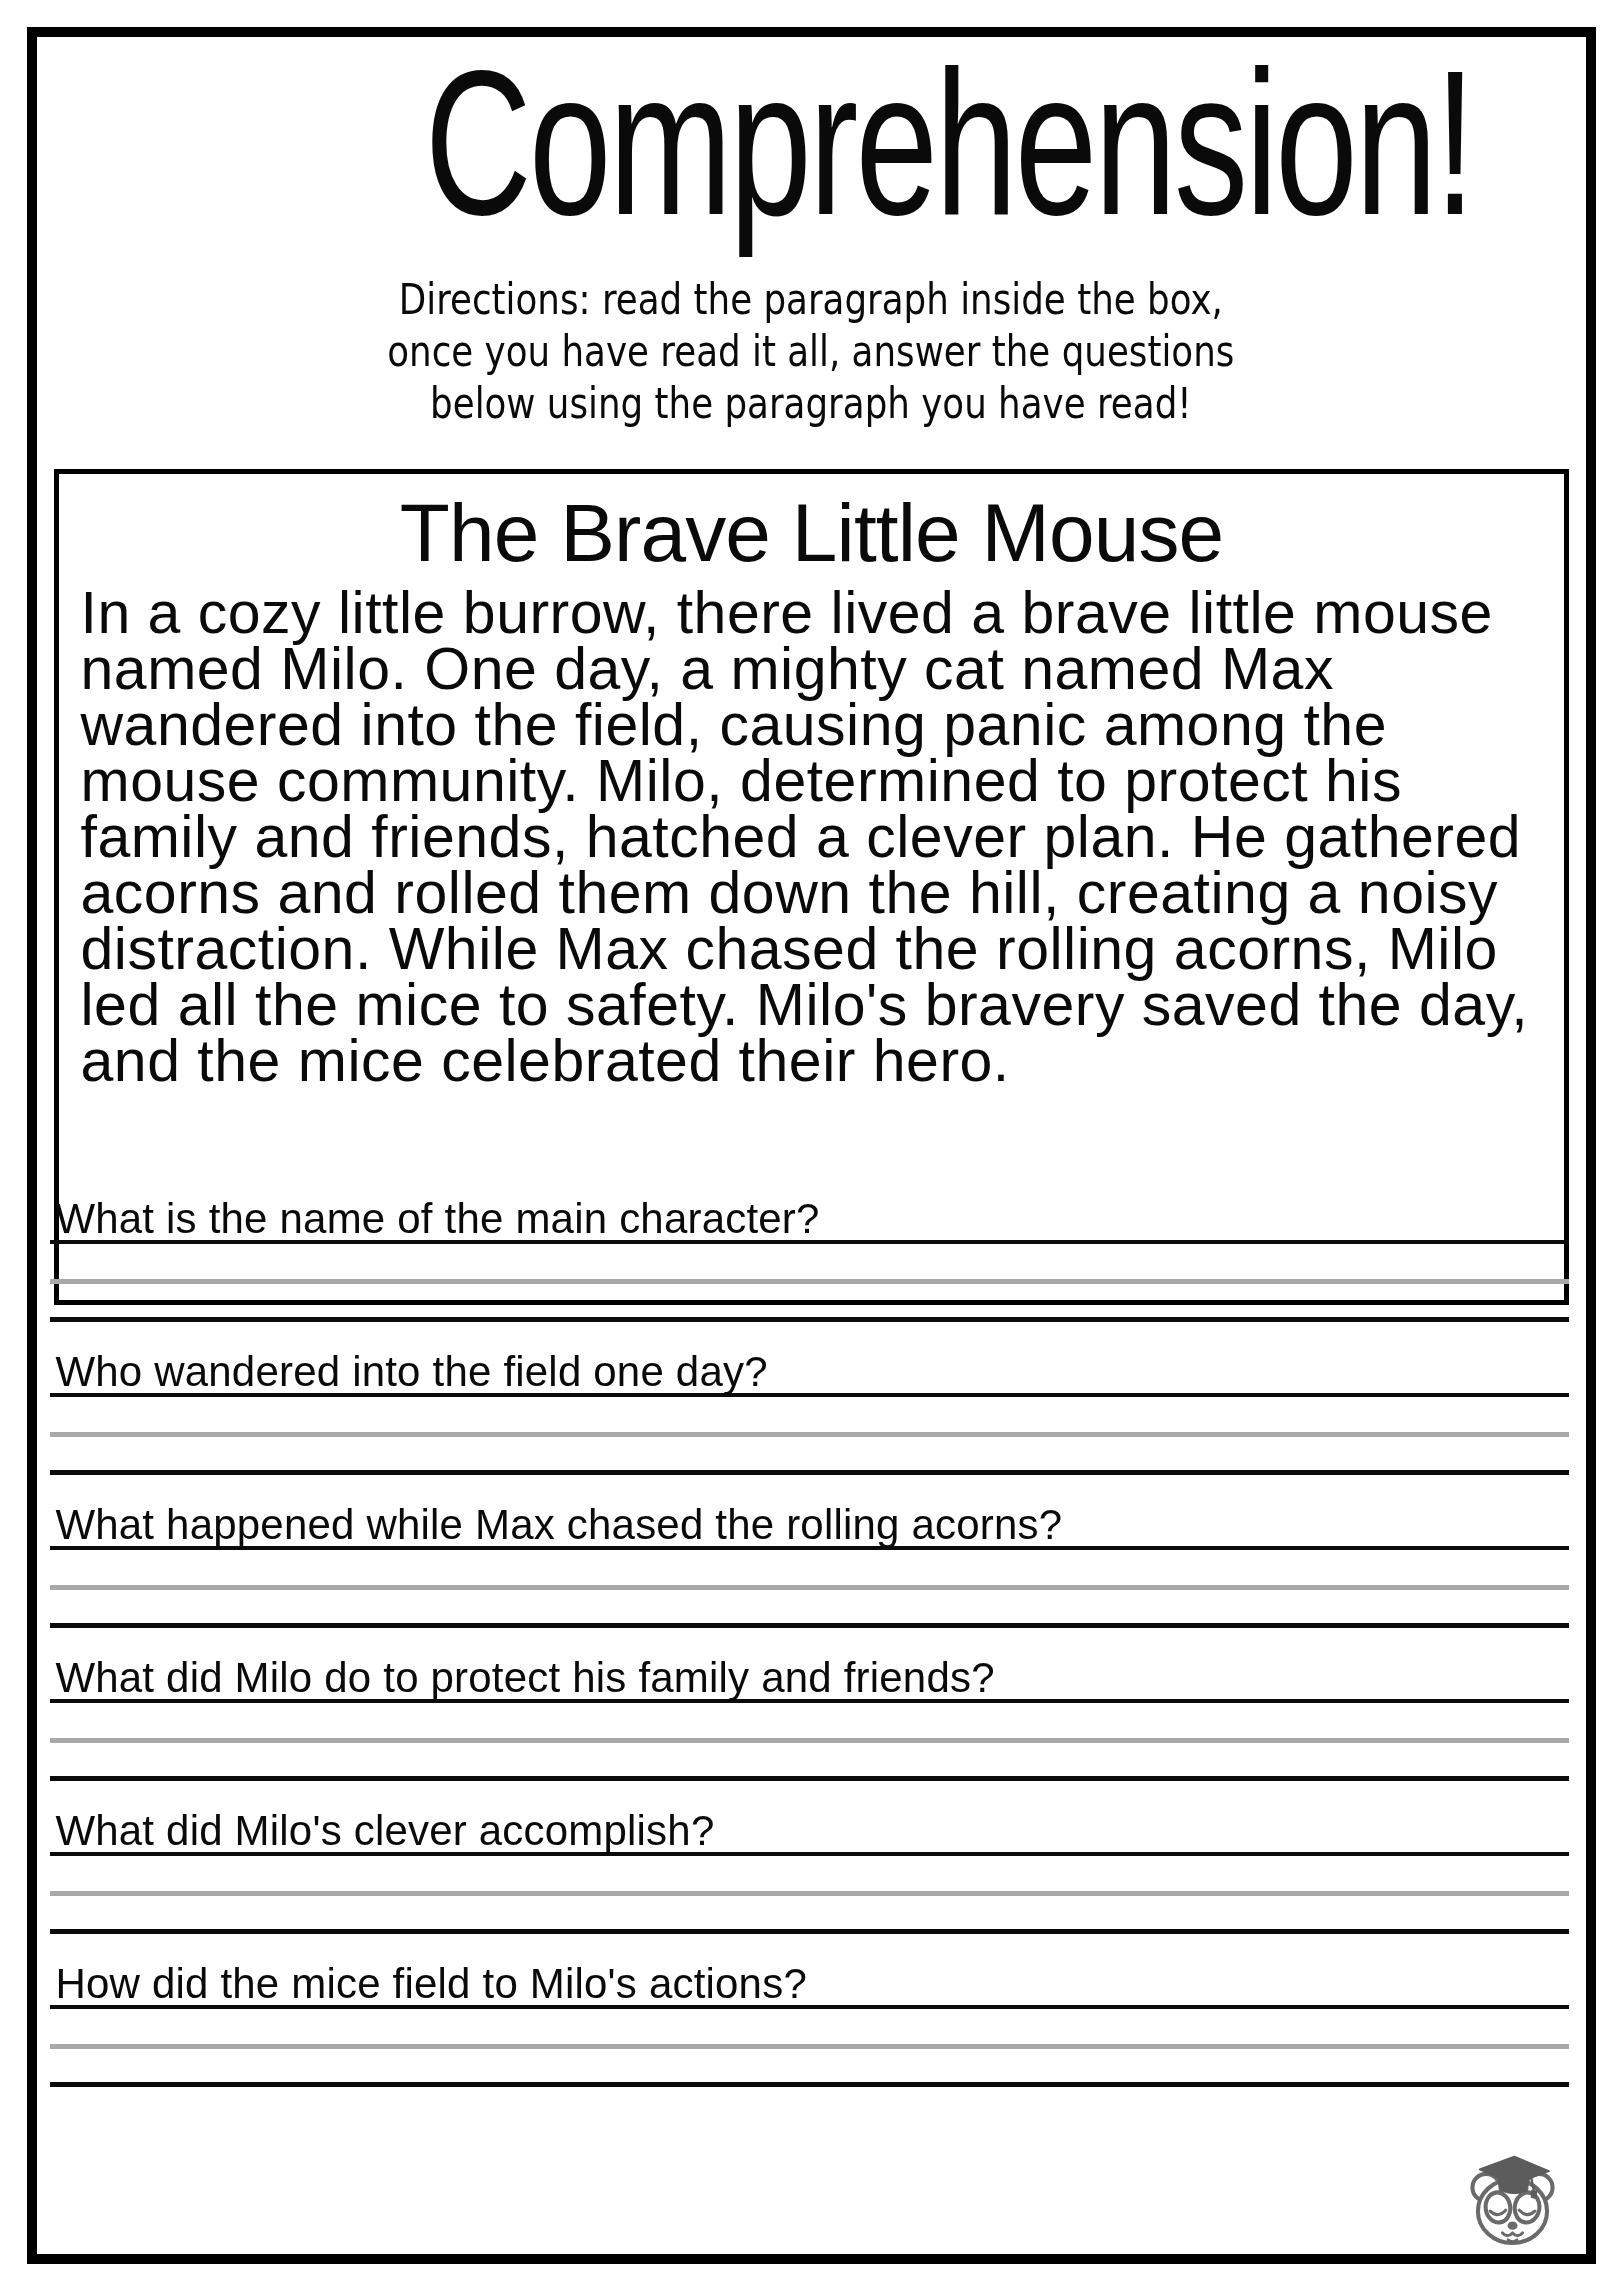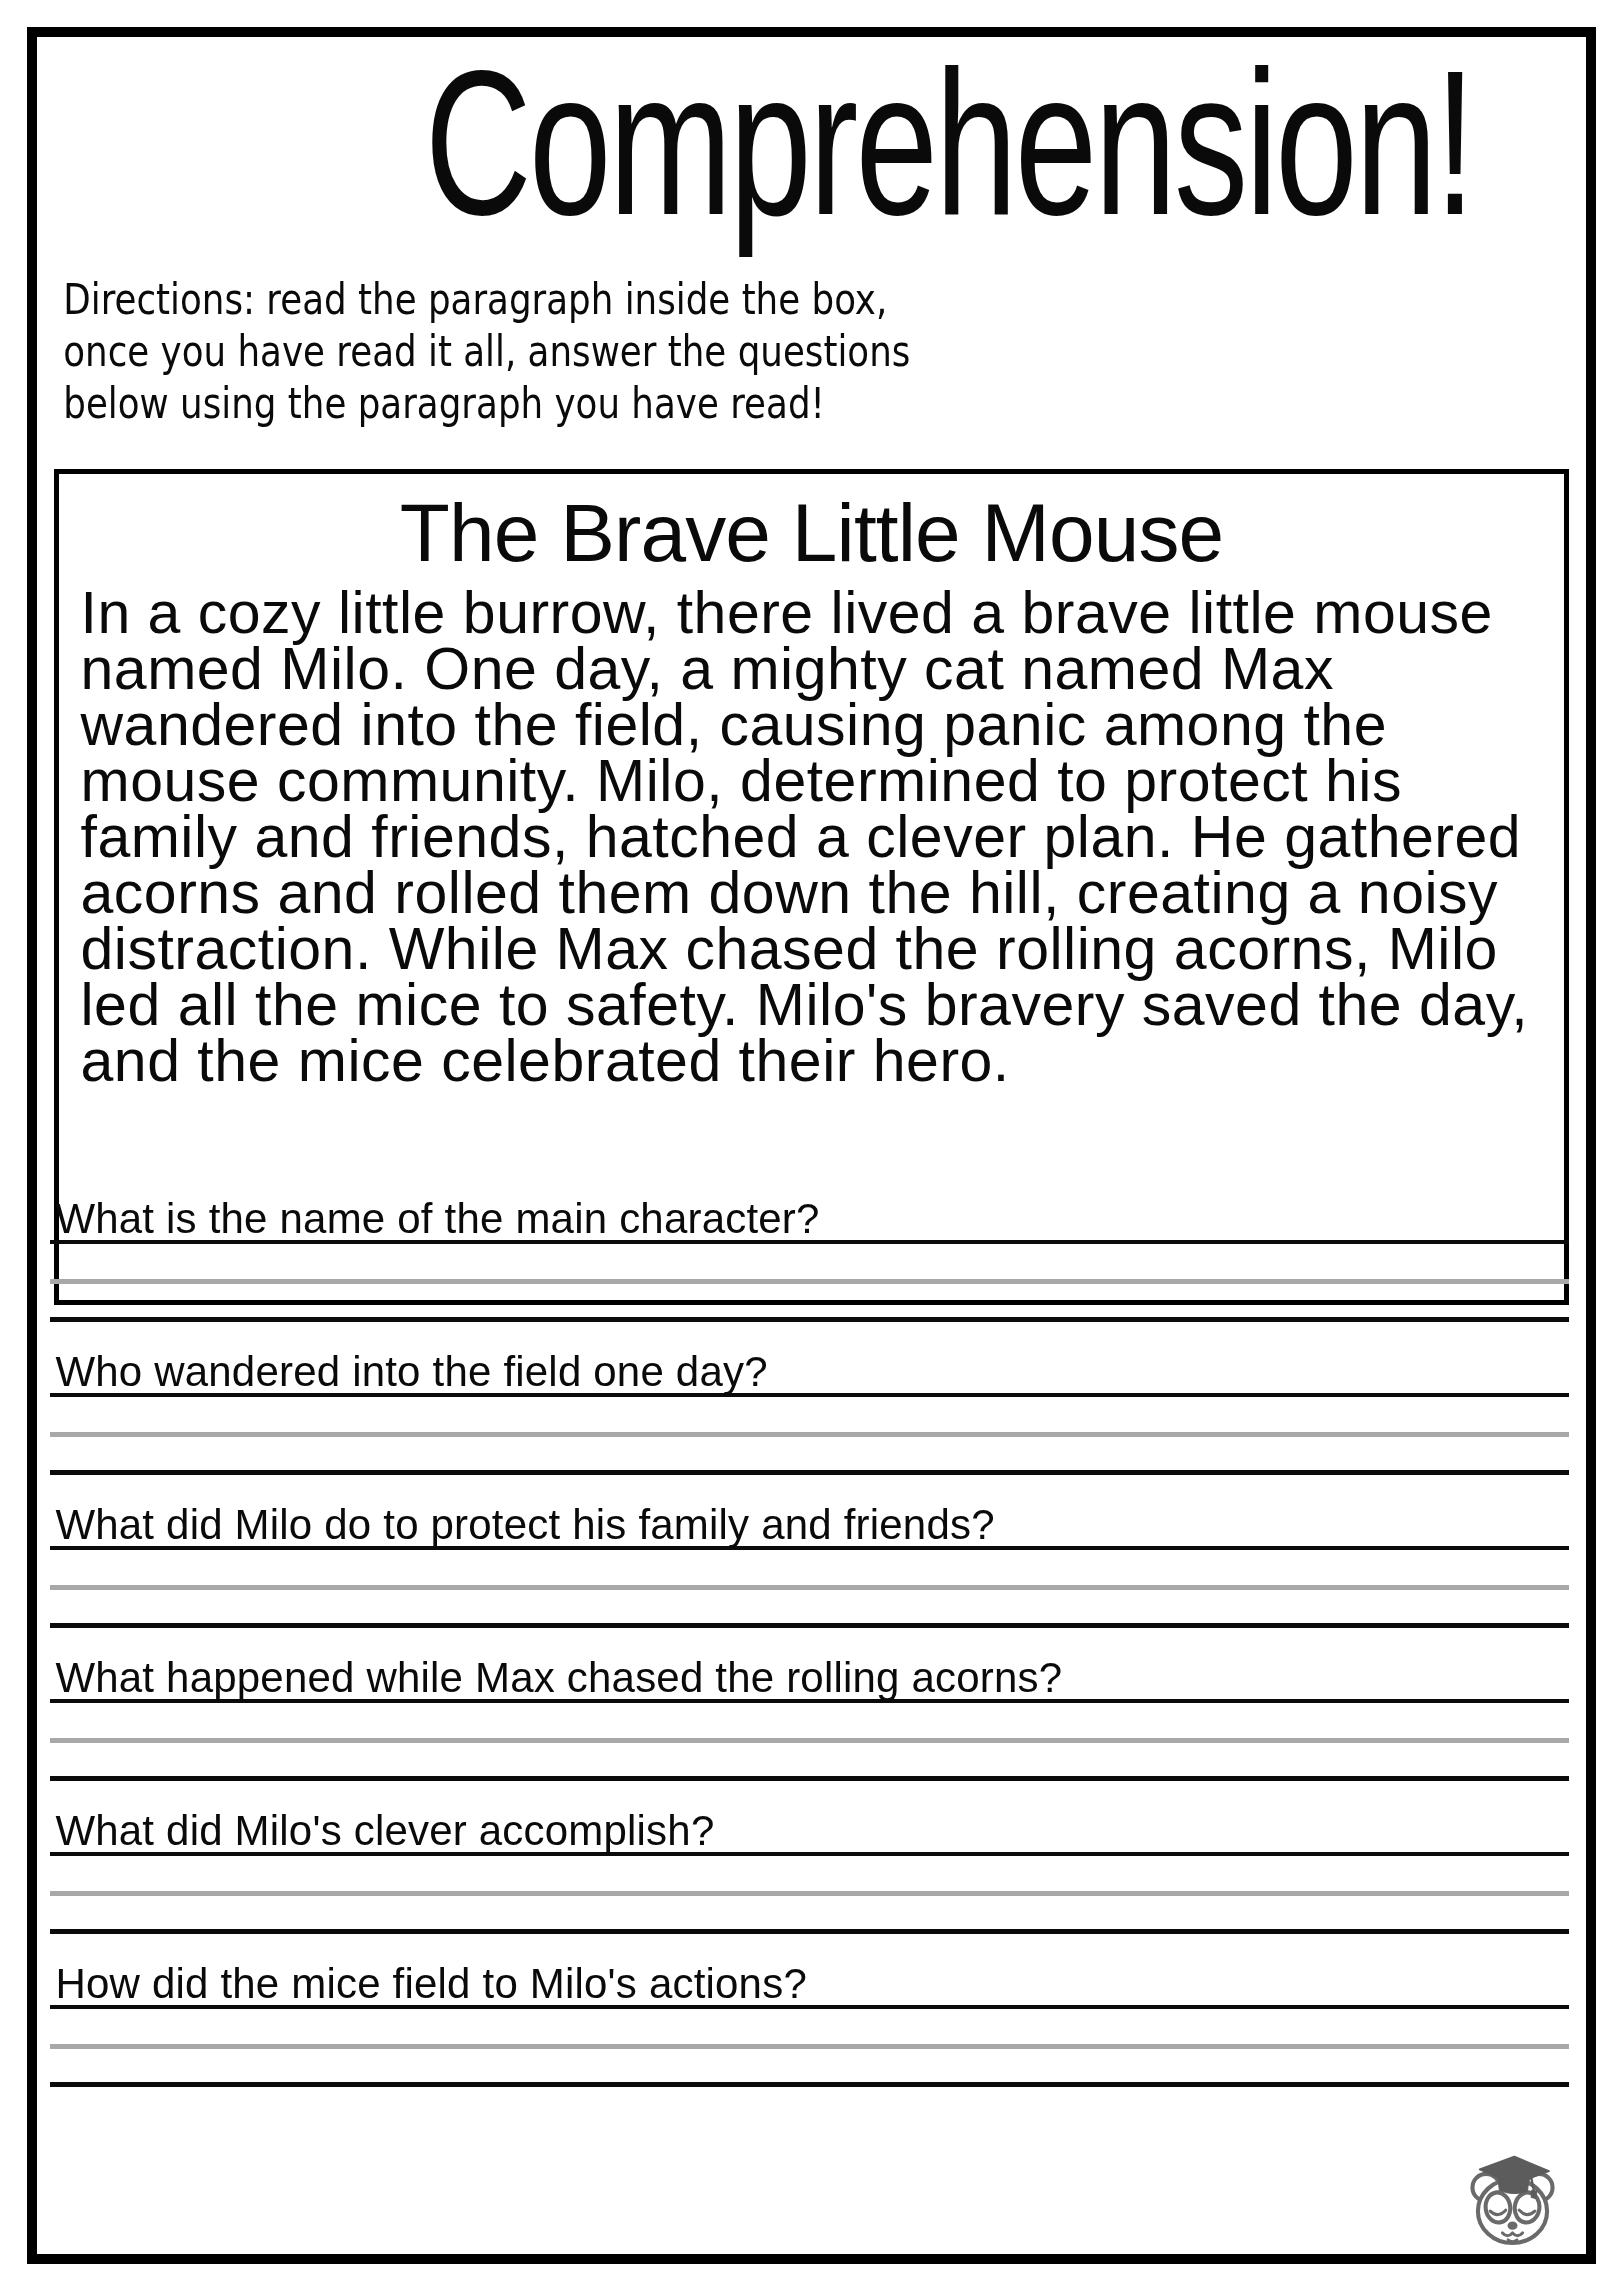--- a/index.html
+++ b/index.html
@@ -25,21 +25,21 @@
     white-space:nowrap;
   }
   .title-inner{
     display:inline-block;
     transform:scale(0.78,1.08);
     transform-origin:50% 40%;
     letter-spacing:-3.6px;
   }
   .directions{
     position:absolute;top:274px;left:0;width:100%;
-    text-align:left;
+    text-align:center;
     font-family:"DejaVu Sans", sans-serif;
     font-size:41px;line-height:51px;
   }
   .directions-inner{
     display:inline-block;
     transform:scale(0.87,1.02);
     transform-origin:50% 0;
   }
   .story-box{
     position:absolute;
@@ -117,27 +117,27 @@
       <div class="rule rule-black"></div>
     </div>
 
     <div class="qblock">
       <div class="qtext">Who wandered into the field one day?</div>
       <div class="rule rule-gray"></div>
       <div class="rule rule-black"></div>
     </div>
 
     <div class="qblock">
-      <div class="qtext">What did Milo do to protect his family and friends?</div>
+      <div class="qtext">What happened while Max chased the rolling acorns?</div>
       <div class="rule rule-gray"></div>
       <div class="rule rule-black"></div>
     </div>
 
     <div class="qblock">
-      <div class="qtext">What happened while Max chased the rolling acorns?</div>
+      <div class="qtext">What did Milo do to protect his family and friends?</div>
       <div class="rule rule-gray"></div>
       <div class="rule rule-black"></div>
     </div>
 
     <div class="qblock">
       <div class="qtext">What did Milo's clever accomplish?</div>
       <div class="rule rule-gray"></div>
       <div class="rule rule-black"></div>
     </div>
 

